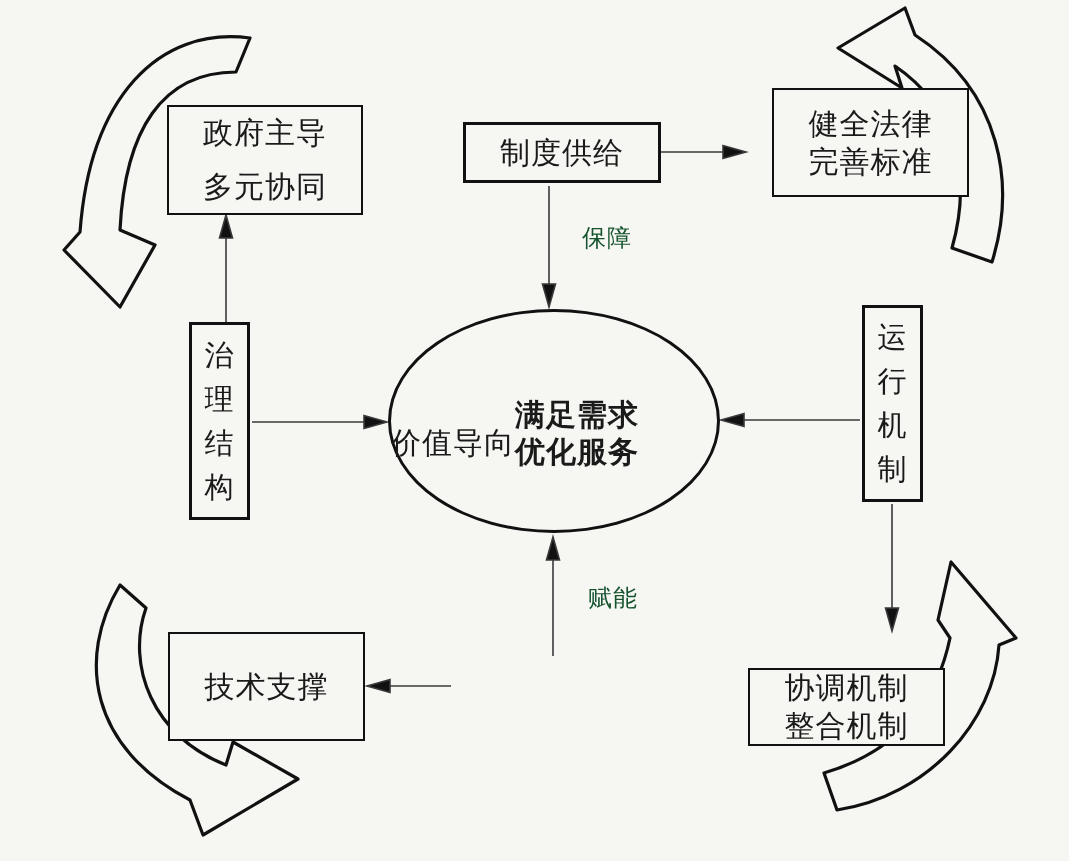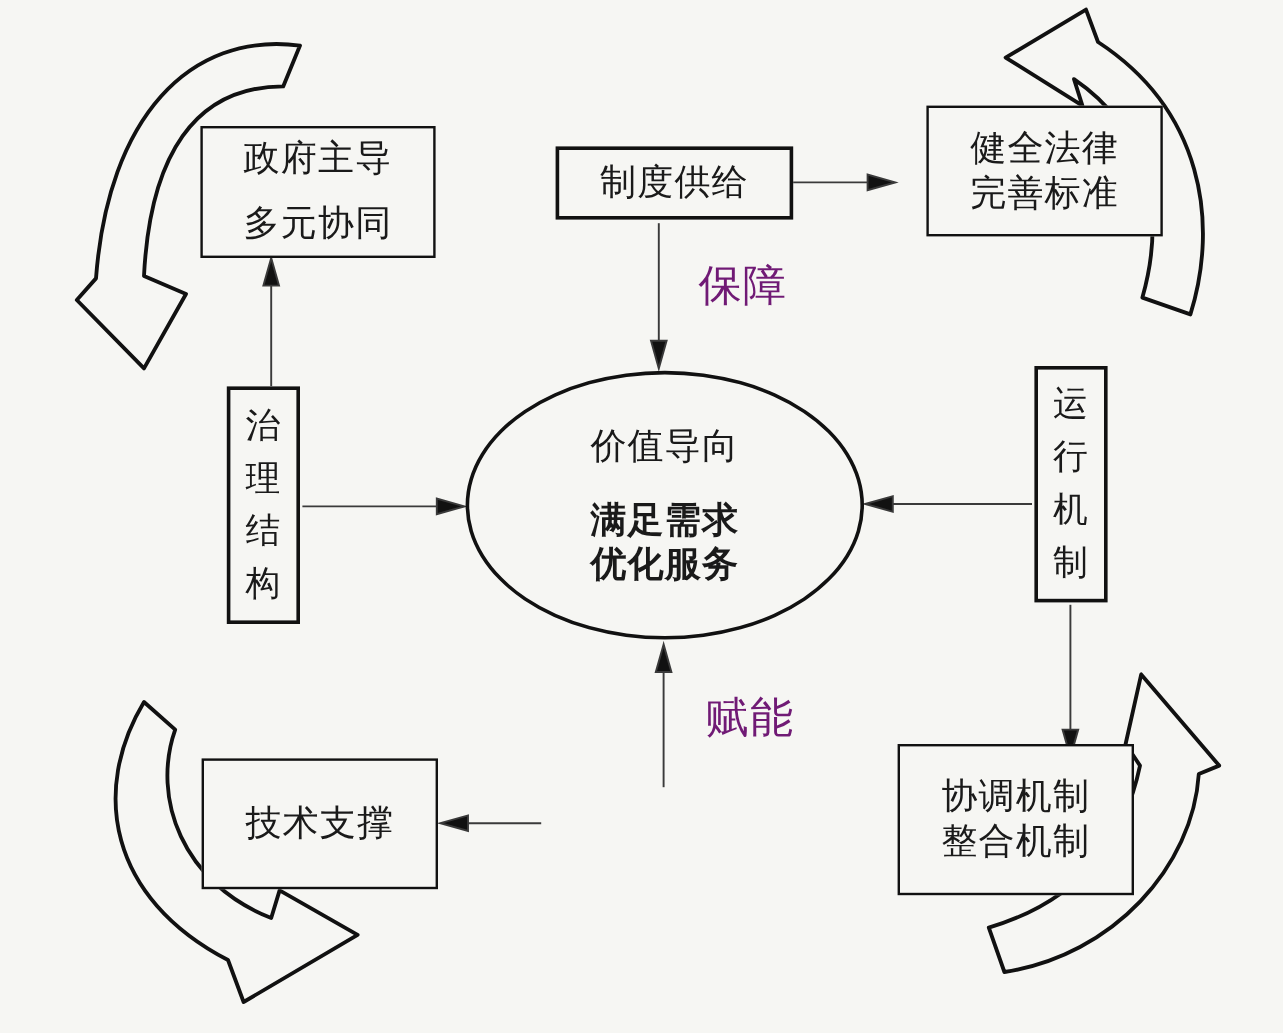--- a/index.html
+++ b/index.html
@@ -47,36 +47,36 @@
   .ellipse {
     position: absolute;
     left: 388px; top: 309px;
     width: 332px; height: 224px;
     box-sizing: border-box;
     border: 3px solid #111;
     border-radius: 50%;
     background: #f6f6f3;
     z-index: 2;
     display: flex;
-    flex-direction: column;
+    flex-direction: row;
     align-items: center;
     text-align: center;
     font-size: 30px;
     line-height: 37px;
     letter-spacing: 1px;
   }
   .ellipse .top-line { margin-top: 42px; }
   .ellipse .bottom-lines { margin-top: 24px; font-weight: bold; }
   .edge-label {
     position: absolute;
     z-index: 2;
-    font-size: 36px;
+    font-size: 24px;
     line-height: 32px;
     letter-spacing: 1px;
-    color: #701a75;
+    color: #14532d;
   }
   .edge-label.top { left: 582px; top: 222px; }
   .edge-label.bottom { left: 588px; top: 582px; }
 </style>
 </head>
 <body>
 
 <div class="stage">
 
   <svg class="layer" viewBox="0 0 1069 861" xmlns="http://www.w3.org/2000/svg">
@@ -194,21 +194,21 @@
     <div>行</div>
     <div>机</div>
     <div>制</div>
   </div>
 
   <div class="node" style="left:168px; top:632px; width:197px; height:109px;text-align:right;">
     <div>技术支撑</div>
   </div>
 
 
-  <div class="node" style="left:748px; top:620px; width:197px; height:126px;">
+  <div class="node" style="left:748px; top:668px; width:197px; height:78px;">
     <div>协调机制</div>
     <div>整合机制</div>
   </div>
 
   <div class="edge-label top">保障</div>
   <div class="edge-label bottom">赋能</div>
 
 </div>
 
 </body></html>

